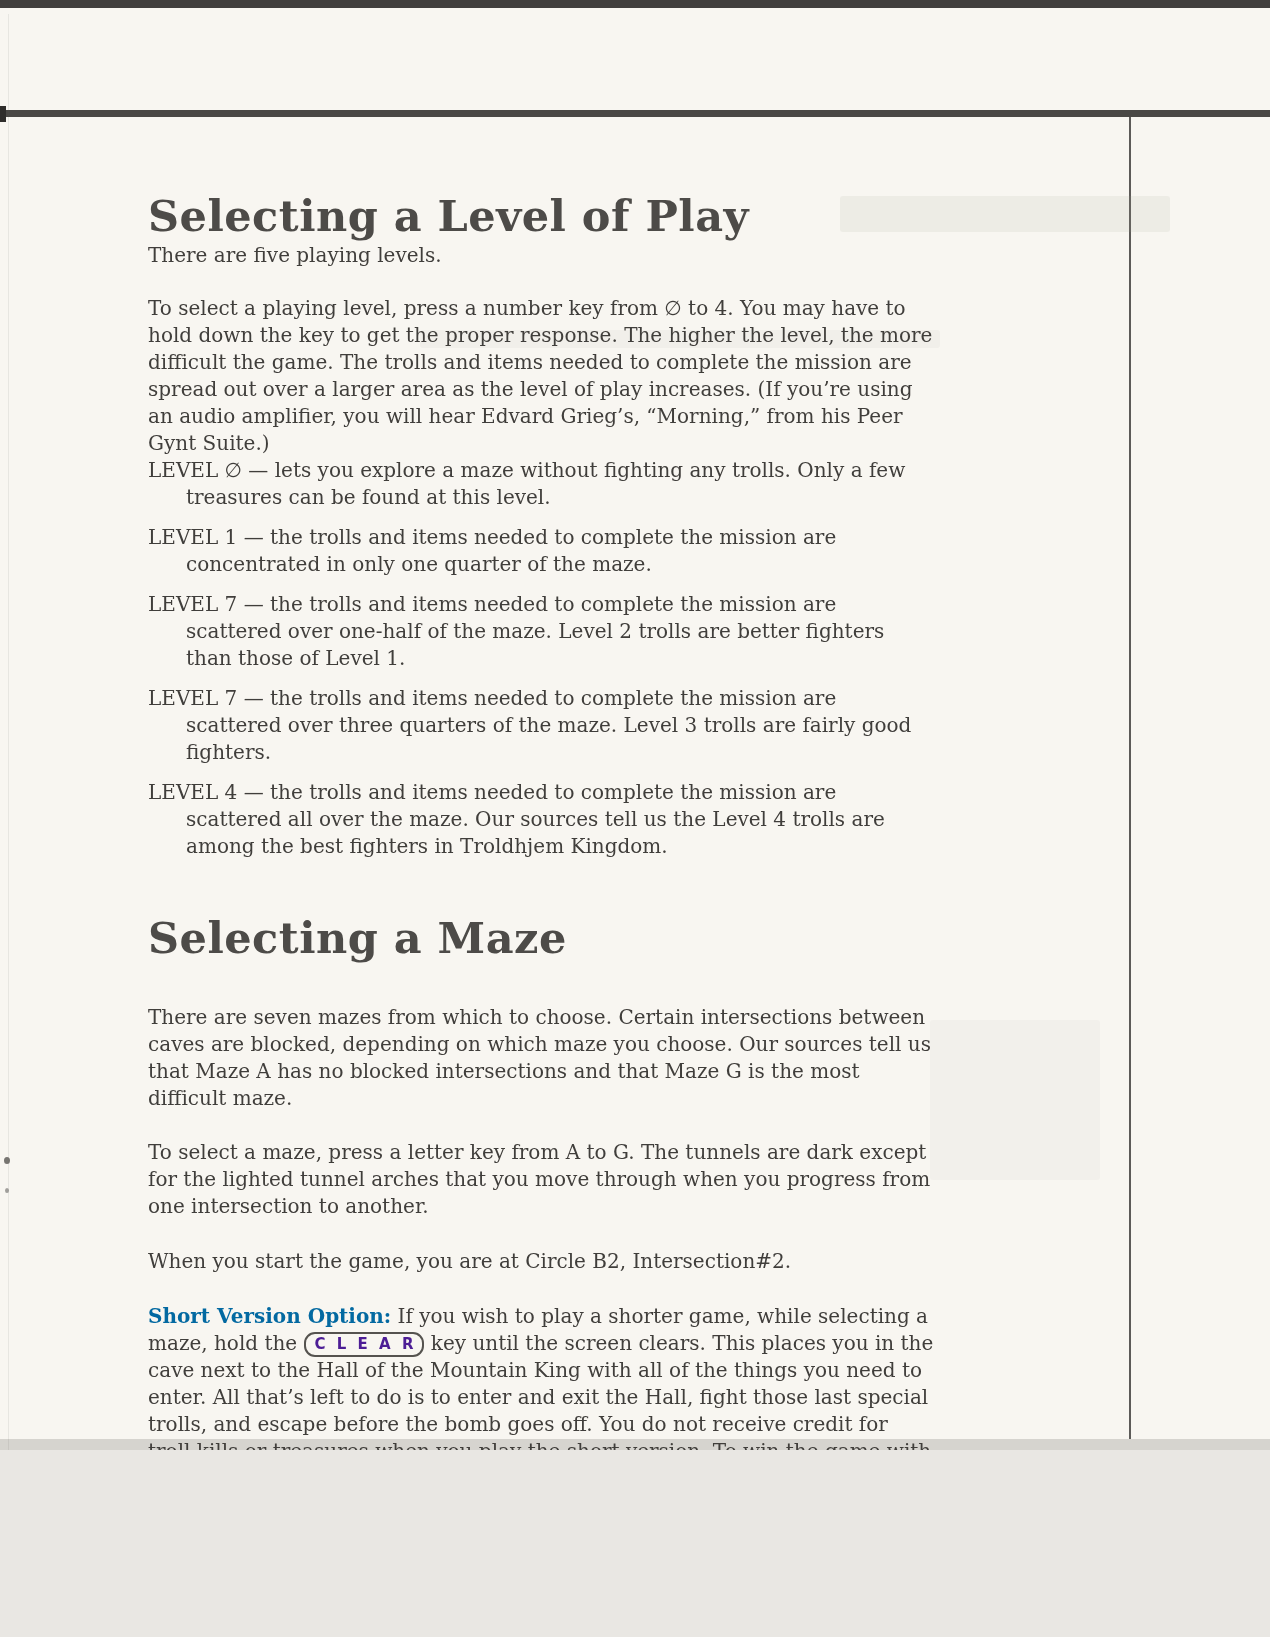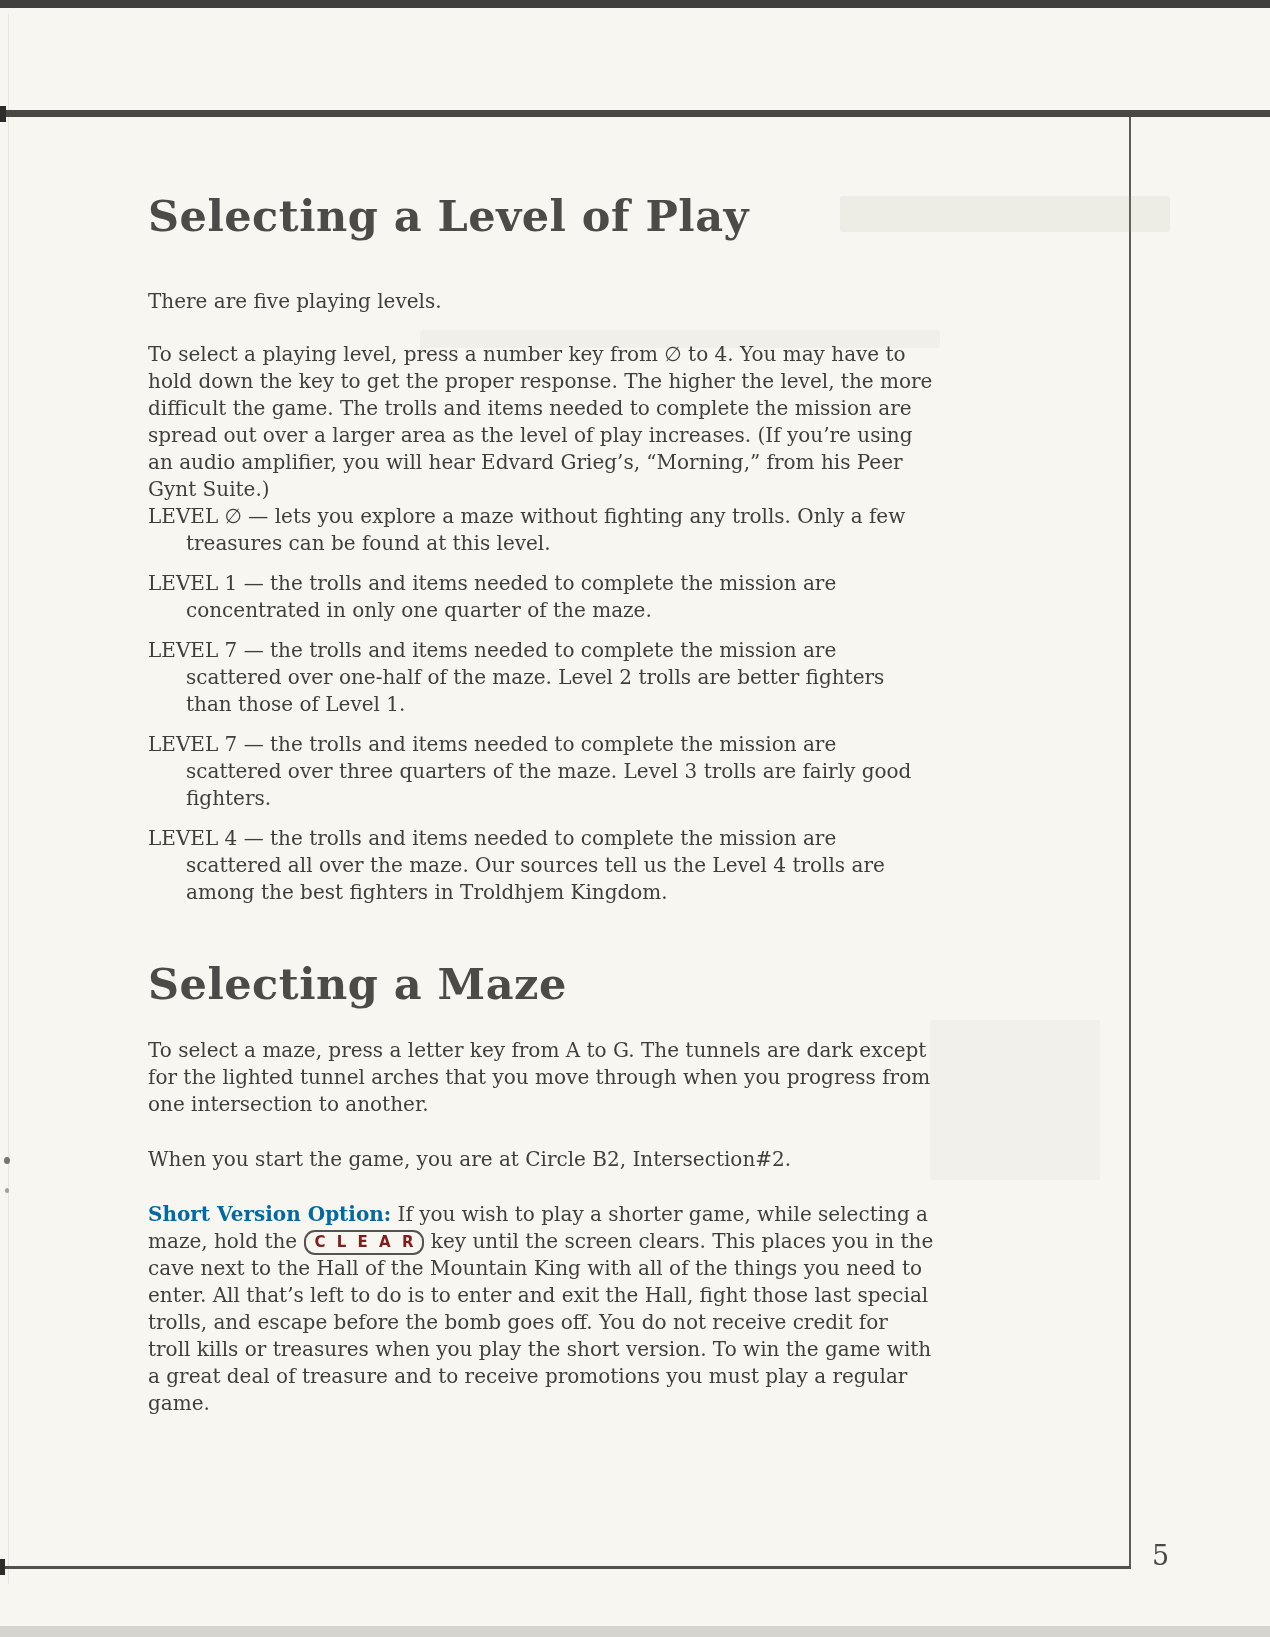--- a/index.html
+++ b/index.html
@@ -1,18 +1,18 @@
 <!DOCTYPE html>
 <html><head>
 <meta charset="utf-8">
 <style>
   html,body{margin:0;padding:0;background:#e9e7e3;}
   .page{
     position:relative;
-    width:1270px;height:1637px;
+    width:1270px;height:1450px;
     background:#f8f6f1;
     font-family:"DejaVu Serif","Liberation Serif",serif;
     color:#403e3b;
     overflow:hidden;
   }
   
   .top-bar{position:absolute;top:0;left:0;width:1270px;height:8px;background:#413f3d;}
   .top-rule{position:absolute;top:110px;left:0;width:1270px;height:7px;background:#4a4845;}
   .side-line{position:absolute;top:117px;left:1129px;width:2px;height:1451px;background:#5d5b58;}
   .bottom-rule{position:absolute;top:1566px;left:0;width:1131px;height:3px;background:#53514e;}
@@ -29,39 +29,39 @@
 
   
   .content{position:absolute;left:148px;top:110px;width:788px;}
   h1{
     font-size:43px;line-height:52px;margin:0;
     font-weight:bold;color:#4d4b48;letter-spacing:0.5px;
   }
   .h1-first{margin-top:80px;}
   .h2{margin-top:52px;}
   p{font-size:20px;line-height:27px;margin:0;}
-  .intro{margin-top:46px;}
+  .intro{}
   .para1{margin-top:26px;}
   .levels{}
   .level{padding-left:38px;text-indent:-38px;margin:0 0 13px 0;}
   .mp1{margin-top:40px;}
   .mp2{margin-top:27px;}
   .mp3{margin-top:28px;}
   .shortp{margin-top:28px;}
   .runin{font-weight:bold;color:#0369a1;}
   .keycap{
     display:inline-block;
     font-family:"DejaVu Sans","Liberation Sans",sans-serif;
     font-weight:bold;font-size:15px;line-height:20px;
     letter-spacing:3px;
     border:2px solid #55534f;border-radius:11px;
     padding:0 6px 1px 9px;
     white-space:nowrap;
     vertical-align:1px;
-    color:#7f1d1d;
+    color:#4c1d95;
   }
   .page-number{
     position:absolute;top:1540px;left:1152px;
     font-size:27px;color:#4a4845;
   }
 </style>
 </head>
 <body>
 
 <div class="page">
@@ -91,20 +91,21 @@
     <div class="levels">
       <p class="level"><span>LEVEL ∅</span> <span>— lets you explore a maze without fighting any trolls. Only a few treasures can be found at this level.</span></p>
       <p class="level"><span>LEVEL 1</span> <span>— the trolls and items needed to complete the mission are concentrated in only one quarter of the maze.</span></p>
       <p class="level"><span>LEVEL 7</span> <span>— the trolls and items needed to complete the mission are scattered over one-half of the maze. Level 2 trolls are better fighters than those of Level 1.</span></p>
       <p class="level"><span>LEVEL 7</span> <span>— the trolls and items needed to complete the mission are scattered over three quarters of the maze. Level 3 trolls are fairly good fighters.</span></p>
       <p class="level"><span>LEVEL 4</span> <span>— the trolls and items needed to complete the mission are scattered all over the maze. Our sources tell us the Level 4 trolls are among the best fighters in Troldhjem Kingdom.</span></p>
     </div>
 
     <h1 class="h2">Selecting a Maze</h1>
 
+    <p class="mp1">There are seven mazes from which to choose. Certain intersections between caves are blocked, depending on which maze you choose. Our sources tell us that Maze A has no blocked intersections and that Maze G is the most difficult maze.</p>
 
     <p class="mp2">To select a maze, press a letter key from A to G. The tunnels are dark except for the lighted tunnel arches that you move through when you progress from one intersection to another.</p>
 
     <p class="mp3">When you start the game, you are at Circle B2, Intersection#2.</p>
 
     <p class="shortp"><span class="runin">Short Version Option:</span> <span>If you wish to play a shorter game, while selecting a maze, hold the</span> <span class="keycap">C L E A R</span> <span>key until the screen clears. This places you in the cave next to the Hall of the Mountain King with all of the things you need to enter. All that’s left to do is to enter and exit the Hall, fight those last special trolls, and escape before the bomb goes off. You do not receive credit for troll kills or treasures when you play the short version. To win the game with a great deal of treasure and to receive promotions you must play a regular game.</span></p>
 
   </div>
 
   <div class="page-number">5</div>

